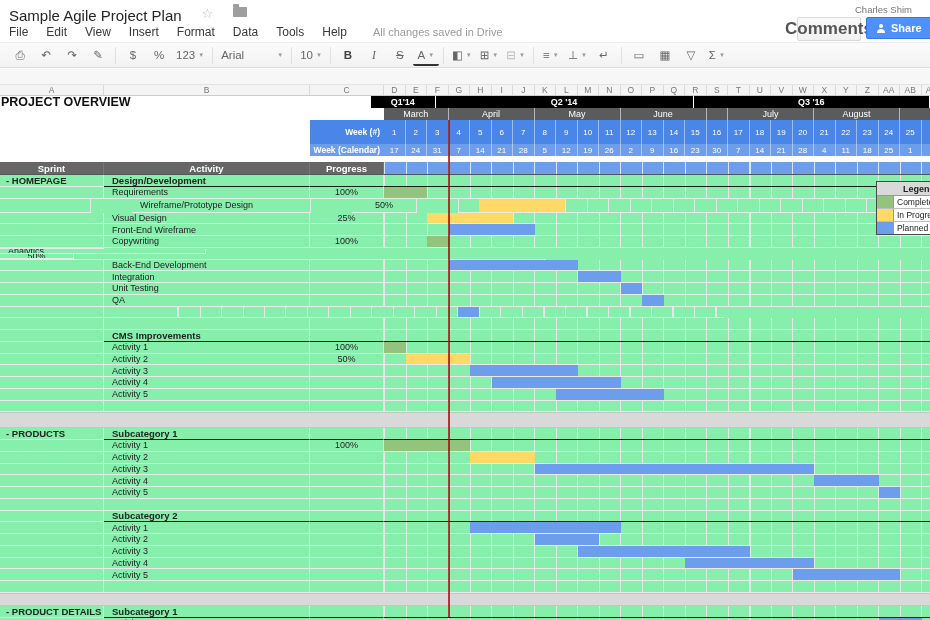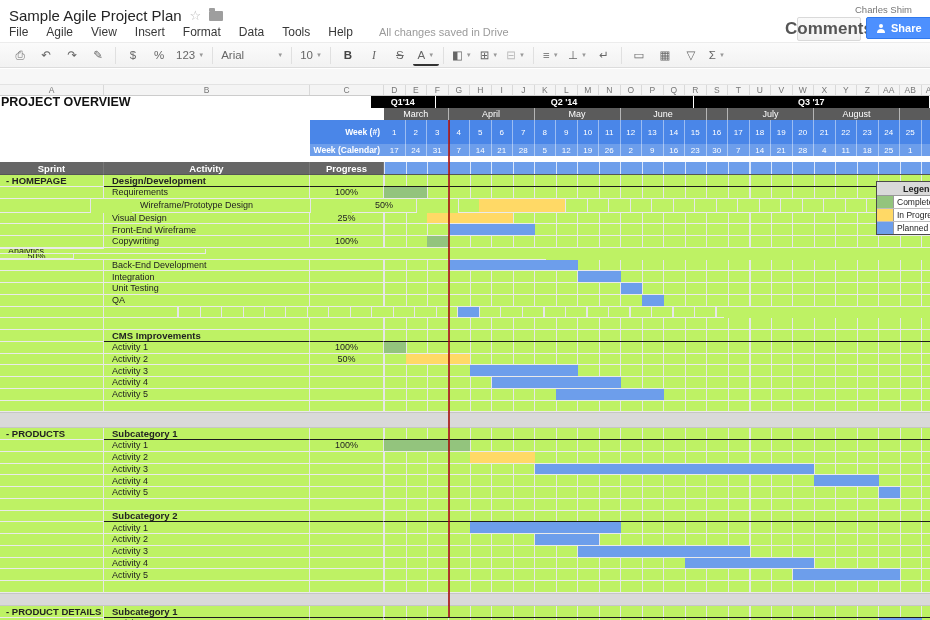--- a/index.html
+++ b/index.html
@@ -3,21 +3,21 @@
 <meta charset="utf-8">
 <style>
   html,body{margin:0;padding:0;background:#fff;}
   .page{position:relative;width:930px;height:620px;overflow:hidden;background:#fff;
         font-family:"Liberation Sans",sans-serif;-webkit-font-smoothing:antialiased;}
   .goldbar{position:absolute;left:0;width:930px;z-index:40;}
   .gold-top{top:0;height:5px;}
   .gold-bottom{top:617px;height:3px;}
 
   
-  .title-row{position:absolute;top:7px;left:9px;display:flex;align-items:center;gap:8px;z-index:5;}
+  .title-row{position:absolute;top:7px;left:9px;display:flex;gap:20px;z-index:5;}
   .doc-title{font-size:15px;color:#252525;white-space:nowrap;}
   .star{color:#b8b8b8;font-size:13px;line-height:1;}
   .folder{width:14px;height:10px;background:#9e9e9e;border-radius:1px;position:relative;}
   .folder:before{content:"";position:absolute;top:-3px;left:0;width:6px;height:3px;background:#9e9e9e;border-radius:1px 1px 0 0;}
   .account{position:absolute;top:4px;left:855px;width:200px;font-size:9.5px;color:#777;white-space:nowrap;z-index:5;}
   .menu-row{position:absolute;top:25px;left:9px;display:flex;align-items:center;gap:18px;font-size:12px;color:#383838;z-index:5;}
   .menu-item{white-space:nowrap;cursor:default;}
   .saved{color:#9a9a9a;font-size:11px;margin-left:8px;white-space:nowrap;}
   .btn-comments{position:absolute;top:17px;left:797px;width:62px;height:22px;background:linear-gradient(#fafafa,#f1f1f1);
     border:1px solid #d9d9d9;border-radius:2px;font-size:17px;font-weight:bold;color:#555;
@@ -52,21 +52,21 @@
 
   
   .rows{position:absolute;top:96px;left:0;width:930px;z-index:2;}
   .hrow{display:flex;width:930px;box-sizing:border-box;}
   .seg{box-sizing:border-box;color:#fff;display:flex;align-items:center;justify-content:center;
     font-size:9px;overflow:hidden;white-space:nowrap;flex:none;}
   .wcell{flex:none;box-sizing:border-box;color:#fff;font-size:8px;display:flex;align-items:center;
     justify-content:center;border-right:1px solid rgba(255,255,255,.45);overflow:hidden;}
   .wlabel{box-sizing:border-box;color:#fff;font-size:8.5px;font-weight:bold;display:flex;align-items:center;
     justify-content:flex-end;padding-right:4px;}
-  .row{display:flex;width:930px;box-sizing:border-box;background:#bef264;}
+  .row{display:flex;width:930px;box-sizing:border-box;background:#86efac;}
   .cell{box-sizing:border-box;border-right:1px solid #e6e6e6;border-bottom:1px solid #eaeaea;
     font-size:9px;color:#222;overflow:hidden;white-space:nowrap;display:flex;align-items:center;}
   .cA{width:104px;padding-left:6px;}
   .cB{width:206px;padding-left:8px;}
   .cC{width:74px;justify-content:center;padding:0;}
   .cG{width:546px;position:relative;border-right:none;padding:0;
       background-image:repeating-linear-gradient(90deg,#e7e7e7 0,#e7e7e7 1px,transparent 1px,transparent 21.5px);}
   .row.hdr .cB,.row.hdr .cC,.row.hdr .cG{border-bottom:1px solid #1c1c1c;}
   .row.hdr .cB{font-weight:bold;font-size:9.5px;}
   .row.hdr .cA{font-weight:bold;font-size:9.5px;}
@@ -96,21 +96,21 @@
 
   <div class="title-row">
     <span class="doc-title">Sample Agile Project Plan</span>
     <span class="star">☆</span>
     <span class="folder"></span>
   </div>
   <div class="account">Charles Shim</div>
   <div class="menu-row">
 
   <span class="menu-item">File</span>
-      <span class="menu-item">Agile</span>
+      <span class="menu-item">Edit</span>
       <span class="menu-item">View</span>
       <span class="menu-item">Insert</span>
       <span class="menu-item">Format</span>
       <span class="menu-item">Data</span>
       <span class="menu-item">Tools</span>
       <span class="menu-item">Help</span>
       <span class="saved">All changes saved in Drive</span>
     </div>
   <div class="btn-comments">
     <span>Comments</span>
@@ -183,21 +183,21 @@
       <div class="col-cell" style="width: 21.5px;">AA</div>
       <div class="col-cell" style="width: 21.5px;">AB</div>
       <div class="col-cell" style="width: 21.5px;">AC</div>
     </div>
 
   <div class="rows" id="rows">
       <div class="hrow" style="height: 12px;">
         <div style="width: 384px; font-weight: bold; font-size: 12.5px; color: rgb(17, 17, 17); display: flex; align-items: center; padding-left: 1px; box-sizing: border-box; white-space: nowrap; overflow: visible;">PROJECT OVERVIEW</div>
         <div class="seg" style="width: 64.5px; background: rgb(0, 0, 0); font-weight: bold; border-right: 1px solid rgb(255, 255, 255);">Q1'14</div>
         <div class="seg" style="width: 258px; background: rgb(0, 0, 0); font-weight: bold; border-right: 1px solid rgb(255, 255, 255);">Q2 '14</div>
-        <div class="seg" style="width: 236.5px; background: rgb(0, 0, 0); font-weight: bold; border-right: 1px solid rgb(255, 255, 255);">Q3 '17</div>
+        <div class="seg" style="width: 236.5px; background: rgb(0, 0, 0); font-weight: bold; border-right: 1px solid rgb(255, 255, 255);">Q3 '16</div>
       </div>
       <div class="hrow" style="height: 12px;">
         <div style="width: 384px; flex: 0 0 auto;"></div>
         <div class="seg" style="width: 64.5px; background: rgb(91, 91, 91); border-right: 1px solid rgba(255, 255, 255, 0.55);">March</div>
         <div class="seg" style="width: 86px; background: rgb(91, 91, 91); border-right: 1px solid rgba(255, 255, 255, 0.55);">April</div>
         <div class="seg" style="width: 86px; background: rgb(91, 91, 91); border-right: 1px solid rgba(255, 255, 255, 0.55);">May</div>
         <div class="seg" style="width: 86px; background: rgb(91, 91, 91); border-right: 1px solid rgba(255, 255, 255, 0.55);">June</div>
         <div class="seg" style="width: 21.5px; background: rgb(91, 91, 91); border-right: 1px solid rgba(255, 255, 255, 0.55);"></div>
         <div class="seg" style="width: 86px; background: rgb(91, 91, 91); border-right: 1px solid rgba(255, 255, 255, 0.55);">July</div>
         <div class="seg" style="width: 86px; background: rgb(91, 91, 91); border-right: 1px solid rgba(255, 255, 255, 0.55);">August</div>

